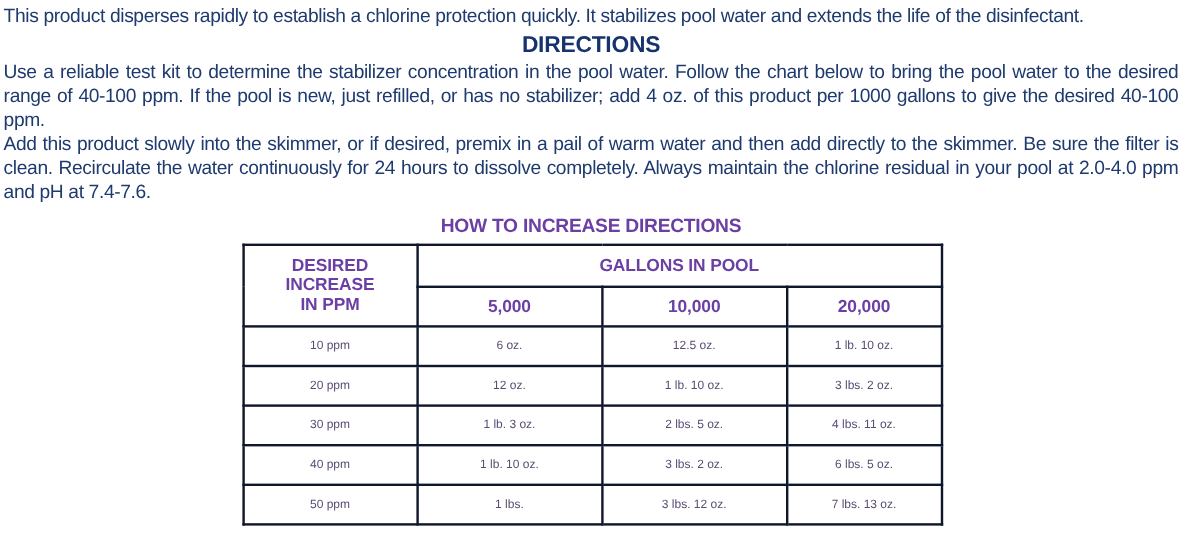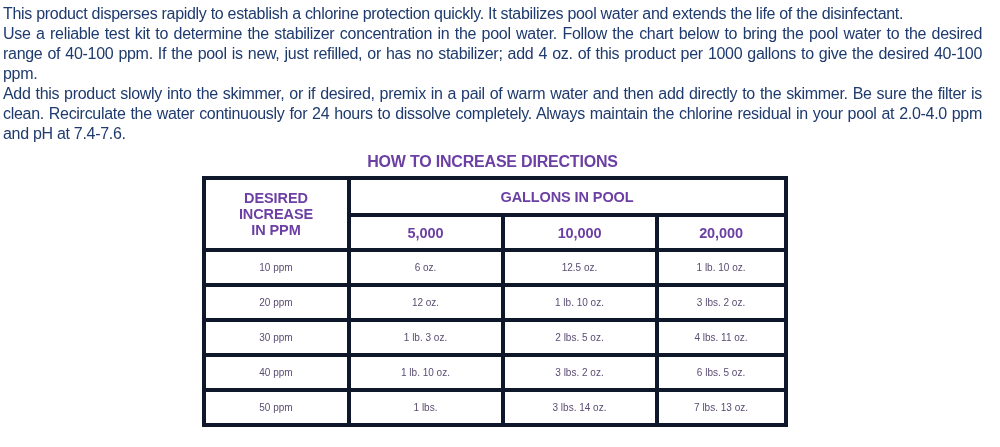--- a/index.html
+++ b/index.html
@@ -46,21 +46,21 @@
     font-weight: bold;
     letter-spacing: -0.2px;
     color: #6b3fa3;
   }
   table.dose {
     width: 100%;
     border-collapse: collapse;
     table-layout: fixed;
   }
   table.dose th, table.dose td {
-    border: 4px solid #0f172a;
+    border: 2px solid #0f172a;
     text-align: center;
     vertical-align: middle;
     padding: 0;
   }
   table.dose th {
     color: #6b3fa3;
     font-size: 14.5px;
     font-weight: bold;
     letter-spacing: -0.1px;
   }
@@ -83,20 +83,21 @@
     line-height: 16px;
   }
 </style>
 </head>
 <body>
 
 <div class="doc">
 
   <p class="para">This product disperses rapidly to establish a chlorine protection quickly. It stabilizes pool water and extends the life of the disinfectant.</p>
 
+  <h1 class="directions-heading">DIRECTIONS</h1>
 
   <p class="para">Use a reliable test kit to determine the stabilizer concentration in the pool water. Follow the chart below to bring the pool water to the desired range of 40-100 ppm.  If the pool is new, just refilled, or has no stabilizer; add 4 oz. of this product per 1000 gallons to give the desired 40-100 ppm.</p>
 
   <p class="para para-gap">Add this product slowly into the skimmer, or if desired, premix in a pail of warm water and then add directly to the skimmer.  Be sure the filter is clean. Recirculate the water continuously for 24 hours to dissolve completely. Always maintain the chlorine residual in your pool at 2.0-4.0 ppm and pH at 7.4-7.6.</p>
 
   <div class="table-block">
     <h2 class="table-title">HOW TO INCREASE DIRECTIONS</h2>
 
     <table class="dose">
       <colgroup>
@@ -139,20 +140,20 @@
         </tr>
         <tr>
           <td>40 ppm</td>
           <td>1 lb. 10 oz.</td>
           <td>3 lbs. 2 oz.</td>
           <td>6 lbs. 5 oz.</td>
         </tr>
         <tr>
           <td>50 ppm</td>
           <td>1 lbs.</td>
-          <td>3 lbs. 14 oz.</td>
+          <td>3 lbs. 12 oz.</td>
           <td>7 lbs. 13 oz.</td>
         </tr>
       </tbody>
     </table>
   </div>
 
 </div>
 
 </body></html>

